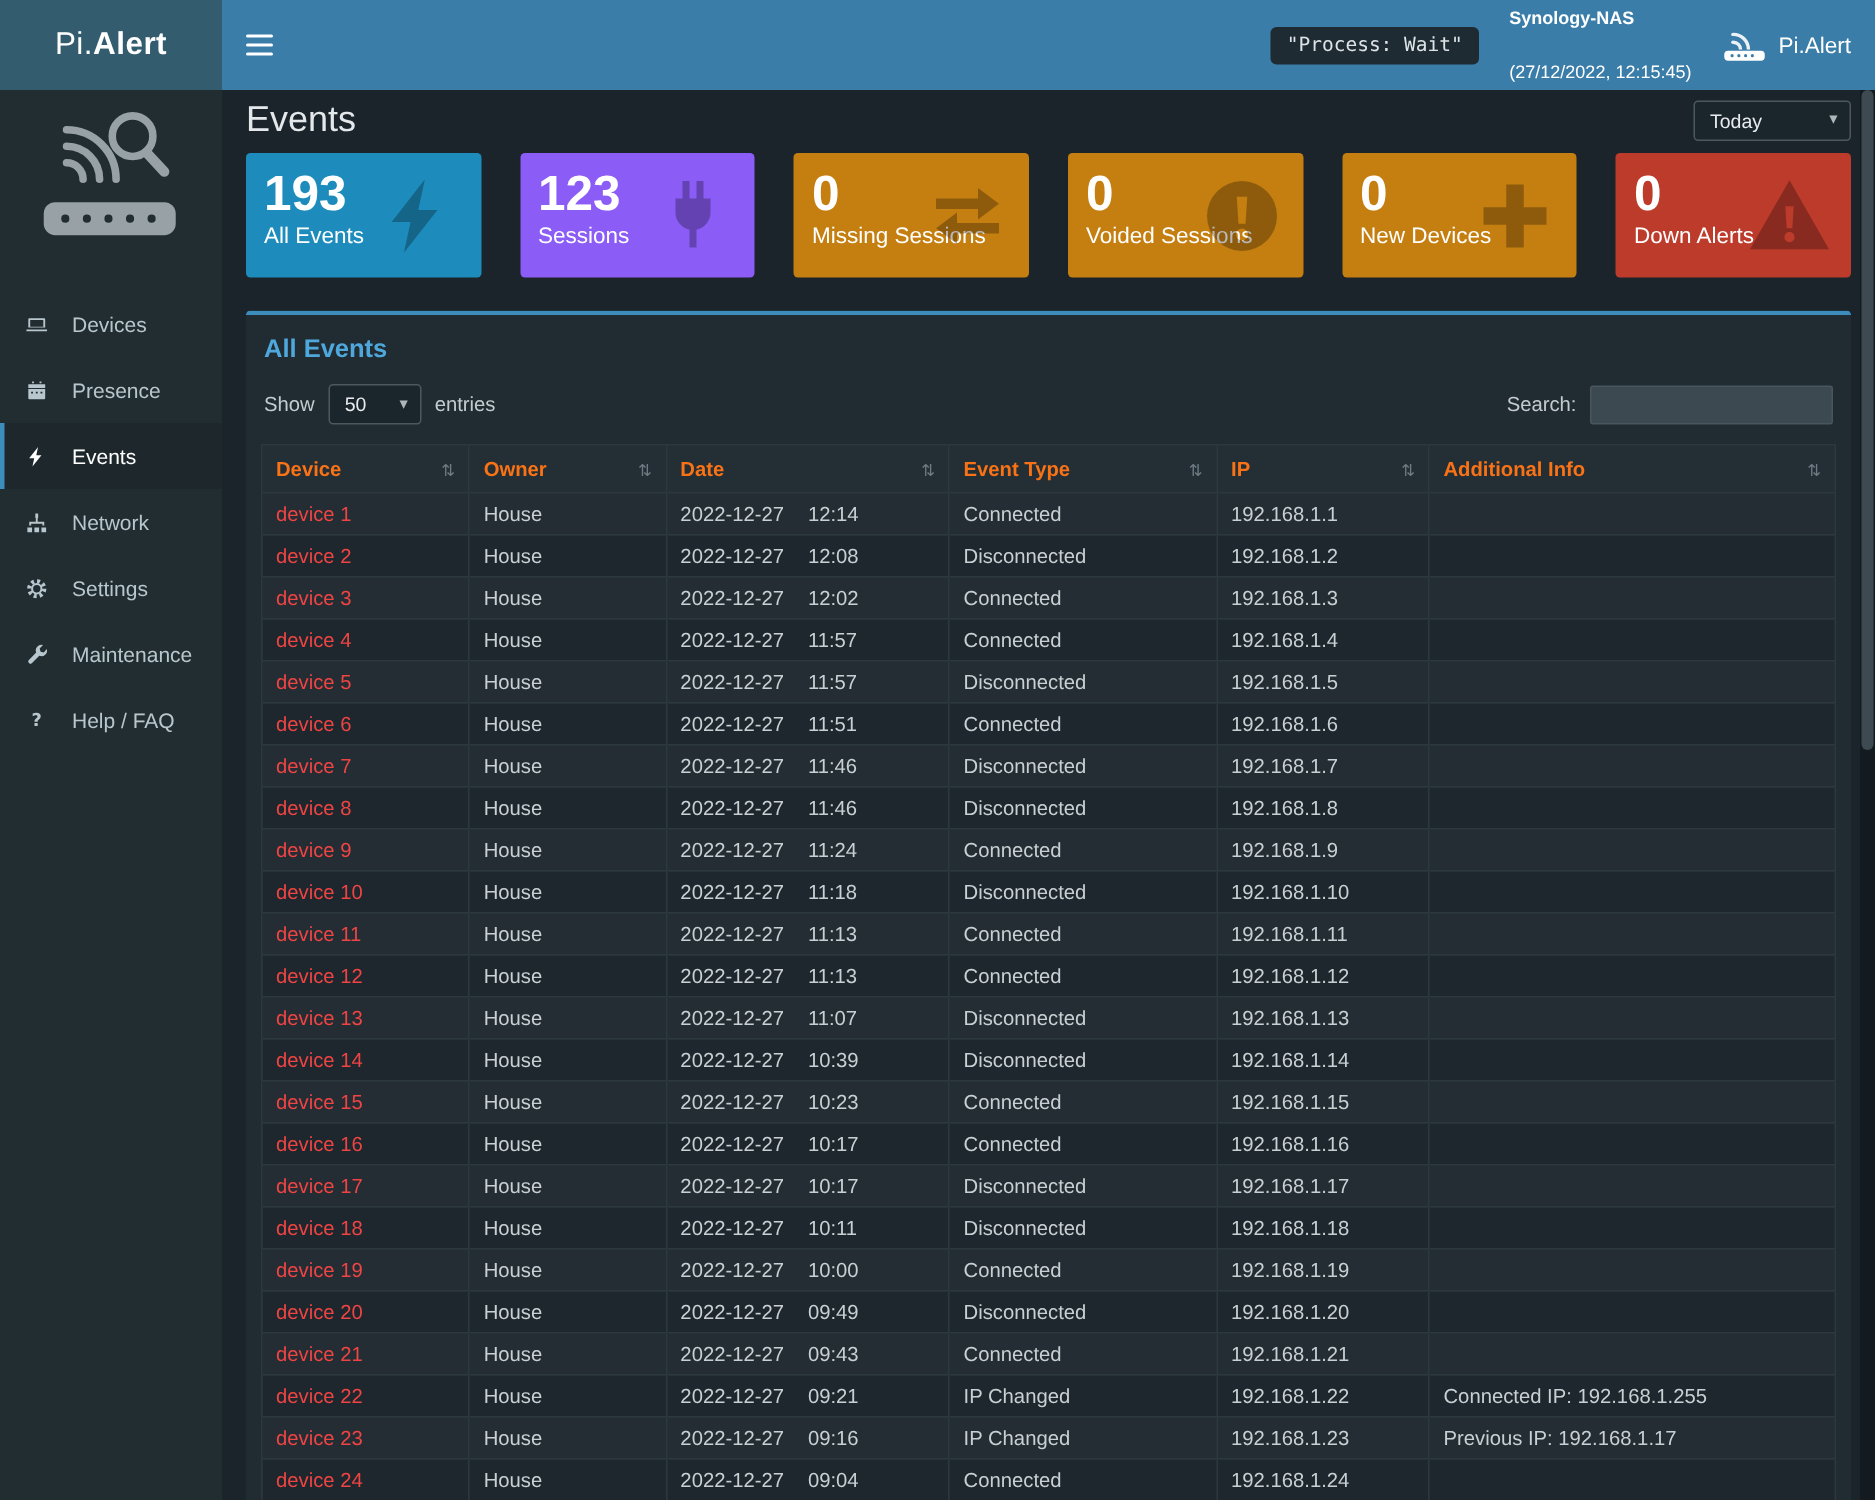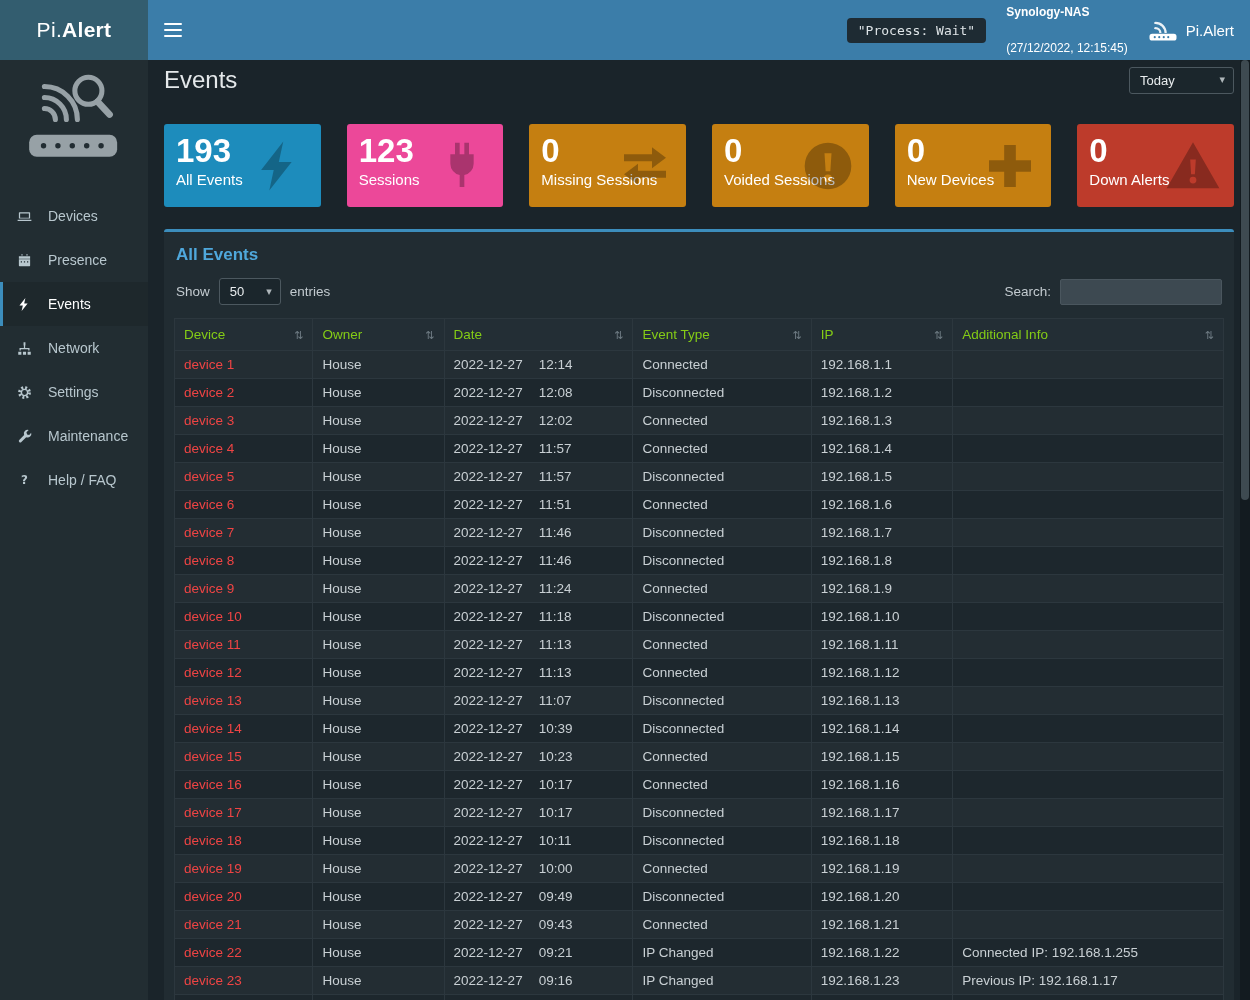--- a/index.html
+++ b/index.html
@@ -35,38 +35,38 @@
   .content { position:absolute; left:148px; top:50px; right:0; bottom:0; padding:10px 16px 0; }
   .page-head { display:flex; justify-content:space-between; align-items:center; height:40px; }
   .page-title { color:#e4e8ea; font-size:24px; font-weight:400; }
   .sel { position:relative; display:inline-block; }
   .sel select { appearance:none; -webkit-appearance:none; background:#1b262c; border:1px solid #4c585f; color:#e8ecee; font-size:13px; padding:5px 26px 5px 10px; border-radius:3px; font-family:"Liberation Sans", sans-serif; }
   .sel::after { content:"▾"; position:absolute; right:9px; top:50%; transform:translateY(-54%); color:#aeb6ba; font-size:11px; pointer-events:none; }
   .sel.period select { min-width:105px; }
   .sel.entries select { min-width:62px; padding-right:22px; }
 
   
-  .cards { display:flex; gap:26px; margin-top:24px; }
+  .cards { display:flex; gap:26px; margin-top:2px; }
   .card { flex:1; height:83px; border-radius:3px; position:relative; color:#fff; padding:9px 12px; overflow:hidden; cursor:pointer; }
   .card-value { font-size:33px; font-weight:700; line-height:1.1; }
   .card-label { font-size:15px; margin-top:2px; }
   .card-icon { position:absolute; right:13px; top:50%; transform:translateY(-50%); }
   .card-icon svg { width:56px; height:56px; fill:rgba(0,0,0,.28); display:block; }
 
   
   .panel { margin-top:22px; background:#212c32; border-top:3px solid #3c8dbc; border-radius:3px; padding:10px 10px 20px; }
   .panel-title { color:#4fa8dc; font-size:17px; font-weight:600; padding:3px 2px 13px; }
   .table-controls { display:flex; justify-content:space-between; align-items:center; padding:0 2px 13px; color:#c3cbd0; font-size:13.5px; }
   .show-group, .search-group { display:flex; align-items:center; gap:9px;justify-content:center; }
   .search-input { width:162px; height:26px; background:#3d4951; border:1px solid #4a565e; border-radius:2px; color:#e8ecee; padding:0 8px; font-size:13px; }
 
   
   table { width:100%; border-collapse:collapse; font-size:13.5px; color:#c9d0d4; table-layout:fixed; }
   th, td { border:1px solid #2c373e; padding:6px 9px; text-align:left; white-space:nowrap; overflow:hidden; }
-  th { background:#232e35; color:#84cc16; font-weight:400; padding:8px 9px; cursor:pointer; }
+  th { background:#232e35; color:#f97316; font-weight:700; padding:8px 9px; cursor:pointer; }
   .th-inner { display:flex; justify-content:space-between; align-items:center; gap:6px; }
   .sort-icon::after { content:"⇅"; color:#6e7b83; font-size:11px; font-weight:400; }
   tbody tr:nth-child(odd) { background:#232d33; }
   tbody tr:nth-child(even) { background:#1d272d; }
   a.device { color:#ef4444; font-weight:400; text-decoration:none; cursor:pointer; }
   .c-date .t { margin-left:16px; }
 
   
   .scrollbar { position:absolute; right:0; top:50px; bottom:0; width:10px; background:#131b20; }
   .scroll-thumb { position:absolute; top:10px; left:1px; width:8px; height:440px; background:#3e4a51; border-radius:4px; }
@@ -200,21 +200,21 @@
     <div class="cards" id="cards-row">
         <div class="card" style="background: rgb(29, 140, 188);">
     <div class="card-value">193</div>
     <div class="card-label">All Events</div>
     <span class="card-icon">
             <svg viewBox="0 0 24 24">
               <path d="M13.4 1.5 3.9 13.7h5.4L7.4 22.5l9.6-12.2h-5.5z"></path>
             </svg>
           </span>
   </div>
-        <div class="card" style="background: #ec4899;">
+        <div class="card" style="background: #8b5cf6;">
     <div class="card-value">123</div>
     <div class="card-label">Sessions</div>
     <span class="card-icon">
             <svg viewBox="0 0 24 24">
               <path d="M9 2h2v5h2V2h2v5h2v4a5 5 0 0 1-4 4.9V21h-2v-5.1A5 5 0 0 1 7 11V7h2V2z"></path>
             </svg>
           </span>
   </div>
         <div class="card" style="background: rgb(197, 127, 17);">
     <div class="card-value">0</div>

